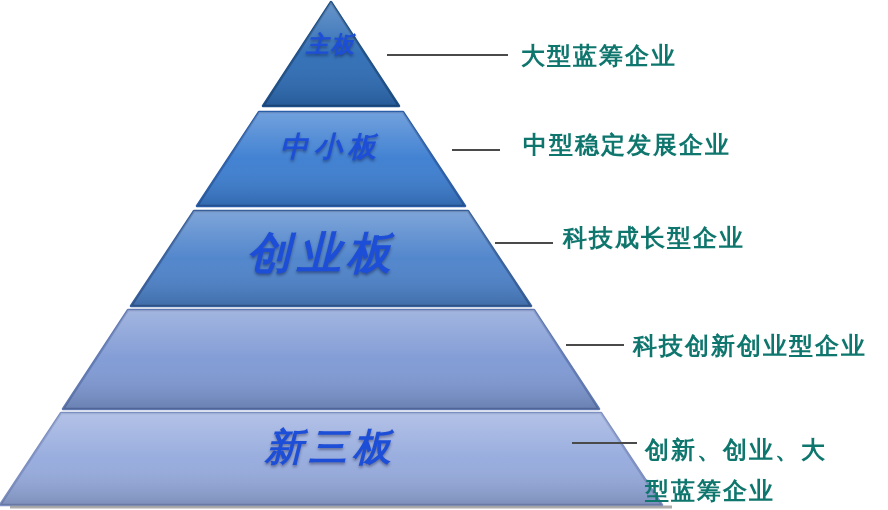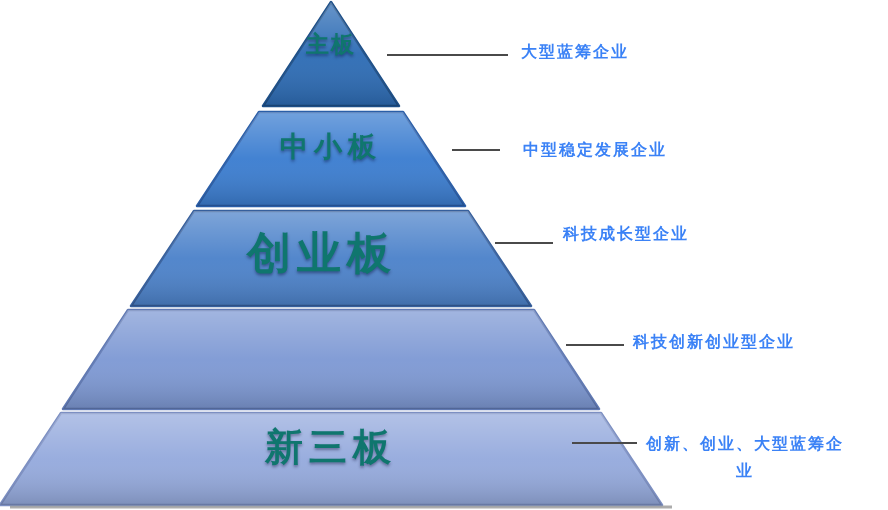--- a/index.html
+++ b/index.html
@@ -12,36 +12,36 @@
   .lvl1{stroke:#2a5ea8;}
   .lvl2{stroke:#365f9c;}
   .lvl3{stroke:#6079b3;}
   .lvl4{stroke:#7c8fc2;}
   .sheen{pointer-events:none;}
   .leader{stroke:#4a4a4a;stroke-width:2;}
   .baseline{stroke:#8a8a8a;stroke-width:3;opacity:.7;}
 
   .lbl{
     position:absolute;transform:translateX(-50%);
-    color:#0f766e;font-weight:bold;white-space:nowrap;
+    color:#1d4ed8;font-weight:bold;white-space:nowrap;
     text-shadow:0 2px 3px rgba(0,0,40,.38);
-    letter-spacing:6px;line-height:1;
+    letter-spacing:6px;line-height:1;font-style:italic;
   }
   .l0{left:331px;top:33px;font-size:23px;letter-spacing:2px;}
   .l1{left:331px;top:133px;font-size:28px;}
   .l2{left:322px;top:231px;font-size:44px;}
   .l3{left:331px;top:330px;font-size:38px;}
   .l4{left:331px;top:428px;font-size:38px;}
 
   .ann{
-    position:absolute;color:#3b82f6;font-size:16px;font-weight:bold;
-    white-space:nowrap;letter-spacing:2px;line-height:1;text-align:center;
+    position:absolute;color:#0f766e;font-size:24px;font-weight:bold;
+    white-space:nowrap;letter-spacing:2px;line-height:1;
   }
   .a0{left:521px;top:44px;}
-  .a1{left:511px;top:142px;padding-left:12px;}
+  .a1{left:511px;top:133px;padding-left:12px;}
   .a2{left:563px;top:226px;}
   .a3{left:633px;top:334px;}
   .a4{left:645px;top:430px;white-space:normal;width:200px;line-height:1.7;}
 </style>
 </head>
 <body>
 
 <div class="stage">
   <svg width="888" height="510" viewBox="0 0 888 510">
     <defs>

